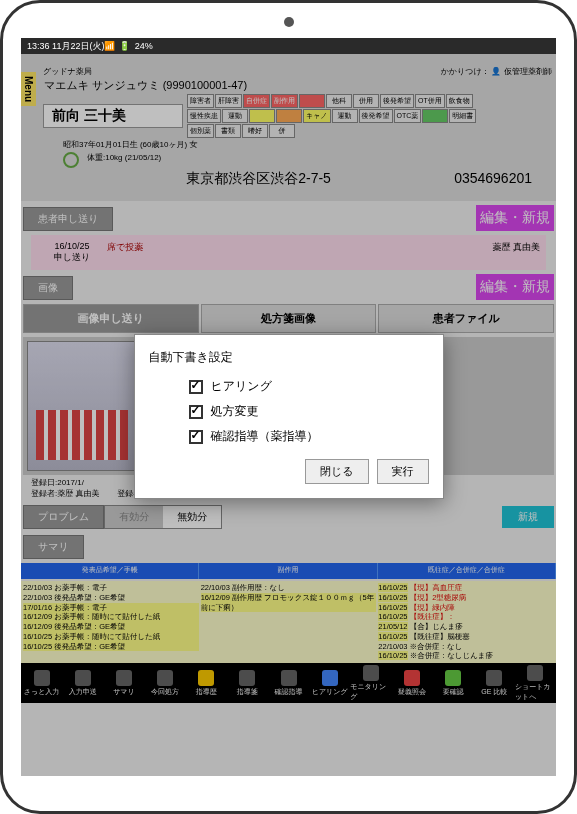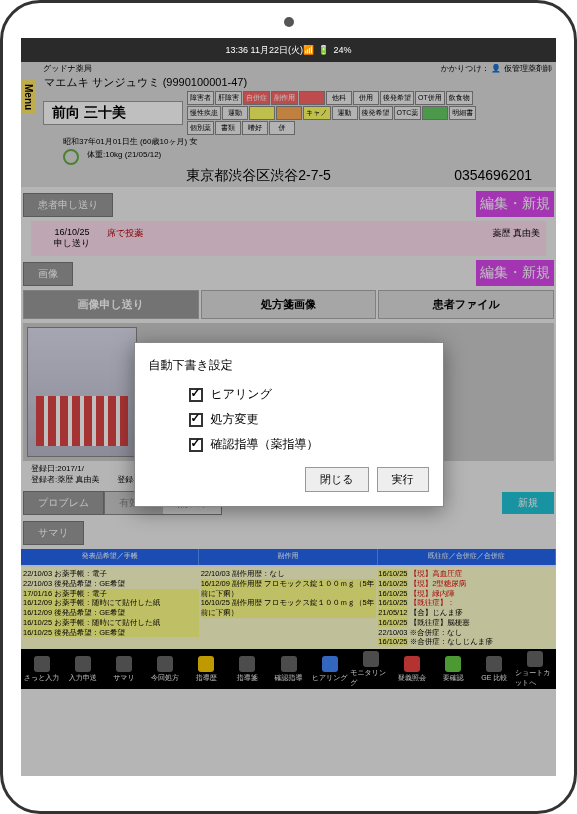--- a/index.html
+++ b/index.html
@@ -1,25 +1,25 @@
 <!DOCTYPE html>
 <html><head>
 <meta charset="utf-8">
 <style>
 *{margin:0;padding:0;box-sizing:border-box;font-family:"Hiragino Sans","Meiryo",sans-serif}
 body{background:#fff;display:flex;justify-content:center;align-items:center;min-height:100vh}
 .tablet-frame{width:577px;height:814px;background:#fff;border:3px solid #333;border-radius:40px;padding:35px 18px;position:relative}
 .camera{width:10px;height:10px;background:#555;border-radius:50%;position:absolute;top:14px;left:50%;transform:translateX(-50%)}
 .screen{width:100%;height:100%;background:#b5b5b5;overflow:hidden;position:relative;font-size:9px}
-.status-bar{height:24px;background:#2a2a2a;color:#fff;display:flex;justify-content:center;align-items:center;padding:0 0;font-size:9px}
+.status-bar{height:16px;background:#2a2a2a;color:#fff;display:flex;justify-content:flex-start;align-items:center;padding:0 6px;font-size:9px}
 .status-right{display:flex;gap:4px;align-items:center}
 .batt{color:#5f5}
 .app{position:relative;height:calc(100% - 16px);display:flex;flex-direction:column}
 .dimmed{filter:brightness(0.75)}
-.top-row{display:flex;align-items:center;background:#ddd;padding:1px 4px;font-size:8px}
+.top-row{display:flex;align-items:center;background:#ddd;padding:12px 4px;font-size:8px}
 .menu-tab{writing-mode:vertical-rl;background:#ffe666;padding:4px 2px;font-size:10px;font-weight:bold;position:absolute;left:0;top:18px;z-index:5}
 .header-block{margin-left:18px;flex:1}
 .patient-id{font-size:11px;padding:1px}
 .patient-name-row{display:flex;gap:4px;align-items:center}
 .patient-name{background:#fff;border:1px solid #999;padding:2px 8px;font-size:14px;font-weight:bold;min-width:140px}
 .tag-grid{display:flex;flex-wrap:wrap;gap:1px;max-width:300px}
 .tag{font-size:7px;padding:1px 2px;border:1px solid #888;min-width:26px;text-align:center;background:#eee}
 .tag.red{background:#f66;color:#fff}
 .tag.yel{background:#ff6}
 .tag.grn{background:#6c6}
@@ -196,21 +196,20 @@
             <div>22/10/03 後発品希望：GE希望</div>
             <div class="hl">17/01/16 お薬手帳：電子</div>
             <div class="hl">16/12/09 お薬手帳：随時にて貼付した紙</div>
             <div class="hl">16/12/09 後発品希望：GE希望</div>
             <div class="hl">16/10/25 お薬手帳：随時にて貼付した紙</div>
             <div class="hl">16/10/25 後発品希望：GE希望</div>
           </div>
           <div class="data-col">
             <div>22/10/03 副作用歴：なし</div>
             <div class="hl">16/12/09 副作用歴 フロモックス錠１００ｍｇ（5年前に下痢）</div>
-            <div class="hl">16/10/25 副作用歴 フロモックス錠１００ｍｇ（5年前に下痢）</div>
           </div>
           <div class="data-col">
             <div><span class="hl">16/10/25</span> <span class="rd">【現】高血圧症</span></div>
             <div><span class="hl">16/10/25</span> <span class="rd">【現】2型糖尿病</span></div>
             <div><span class="hl">16/10/25</span> <span class="rd">【現】緑内障</span></div>
             <div><span class="hl">16/10/25</span> <span class="rd">【既往症】：</span></div>
             <div><span class="hl">21/05/12</span> 【合】じんま疹</div>
             <div><span class="hl">16/10/25</span> 【既往症】脳梗塞</div>
             <div>22/10/03 ※合併症：なし</div>
             <div><span class="hl">16/10/25</span> ※合併症：なしじんま疹</div>

